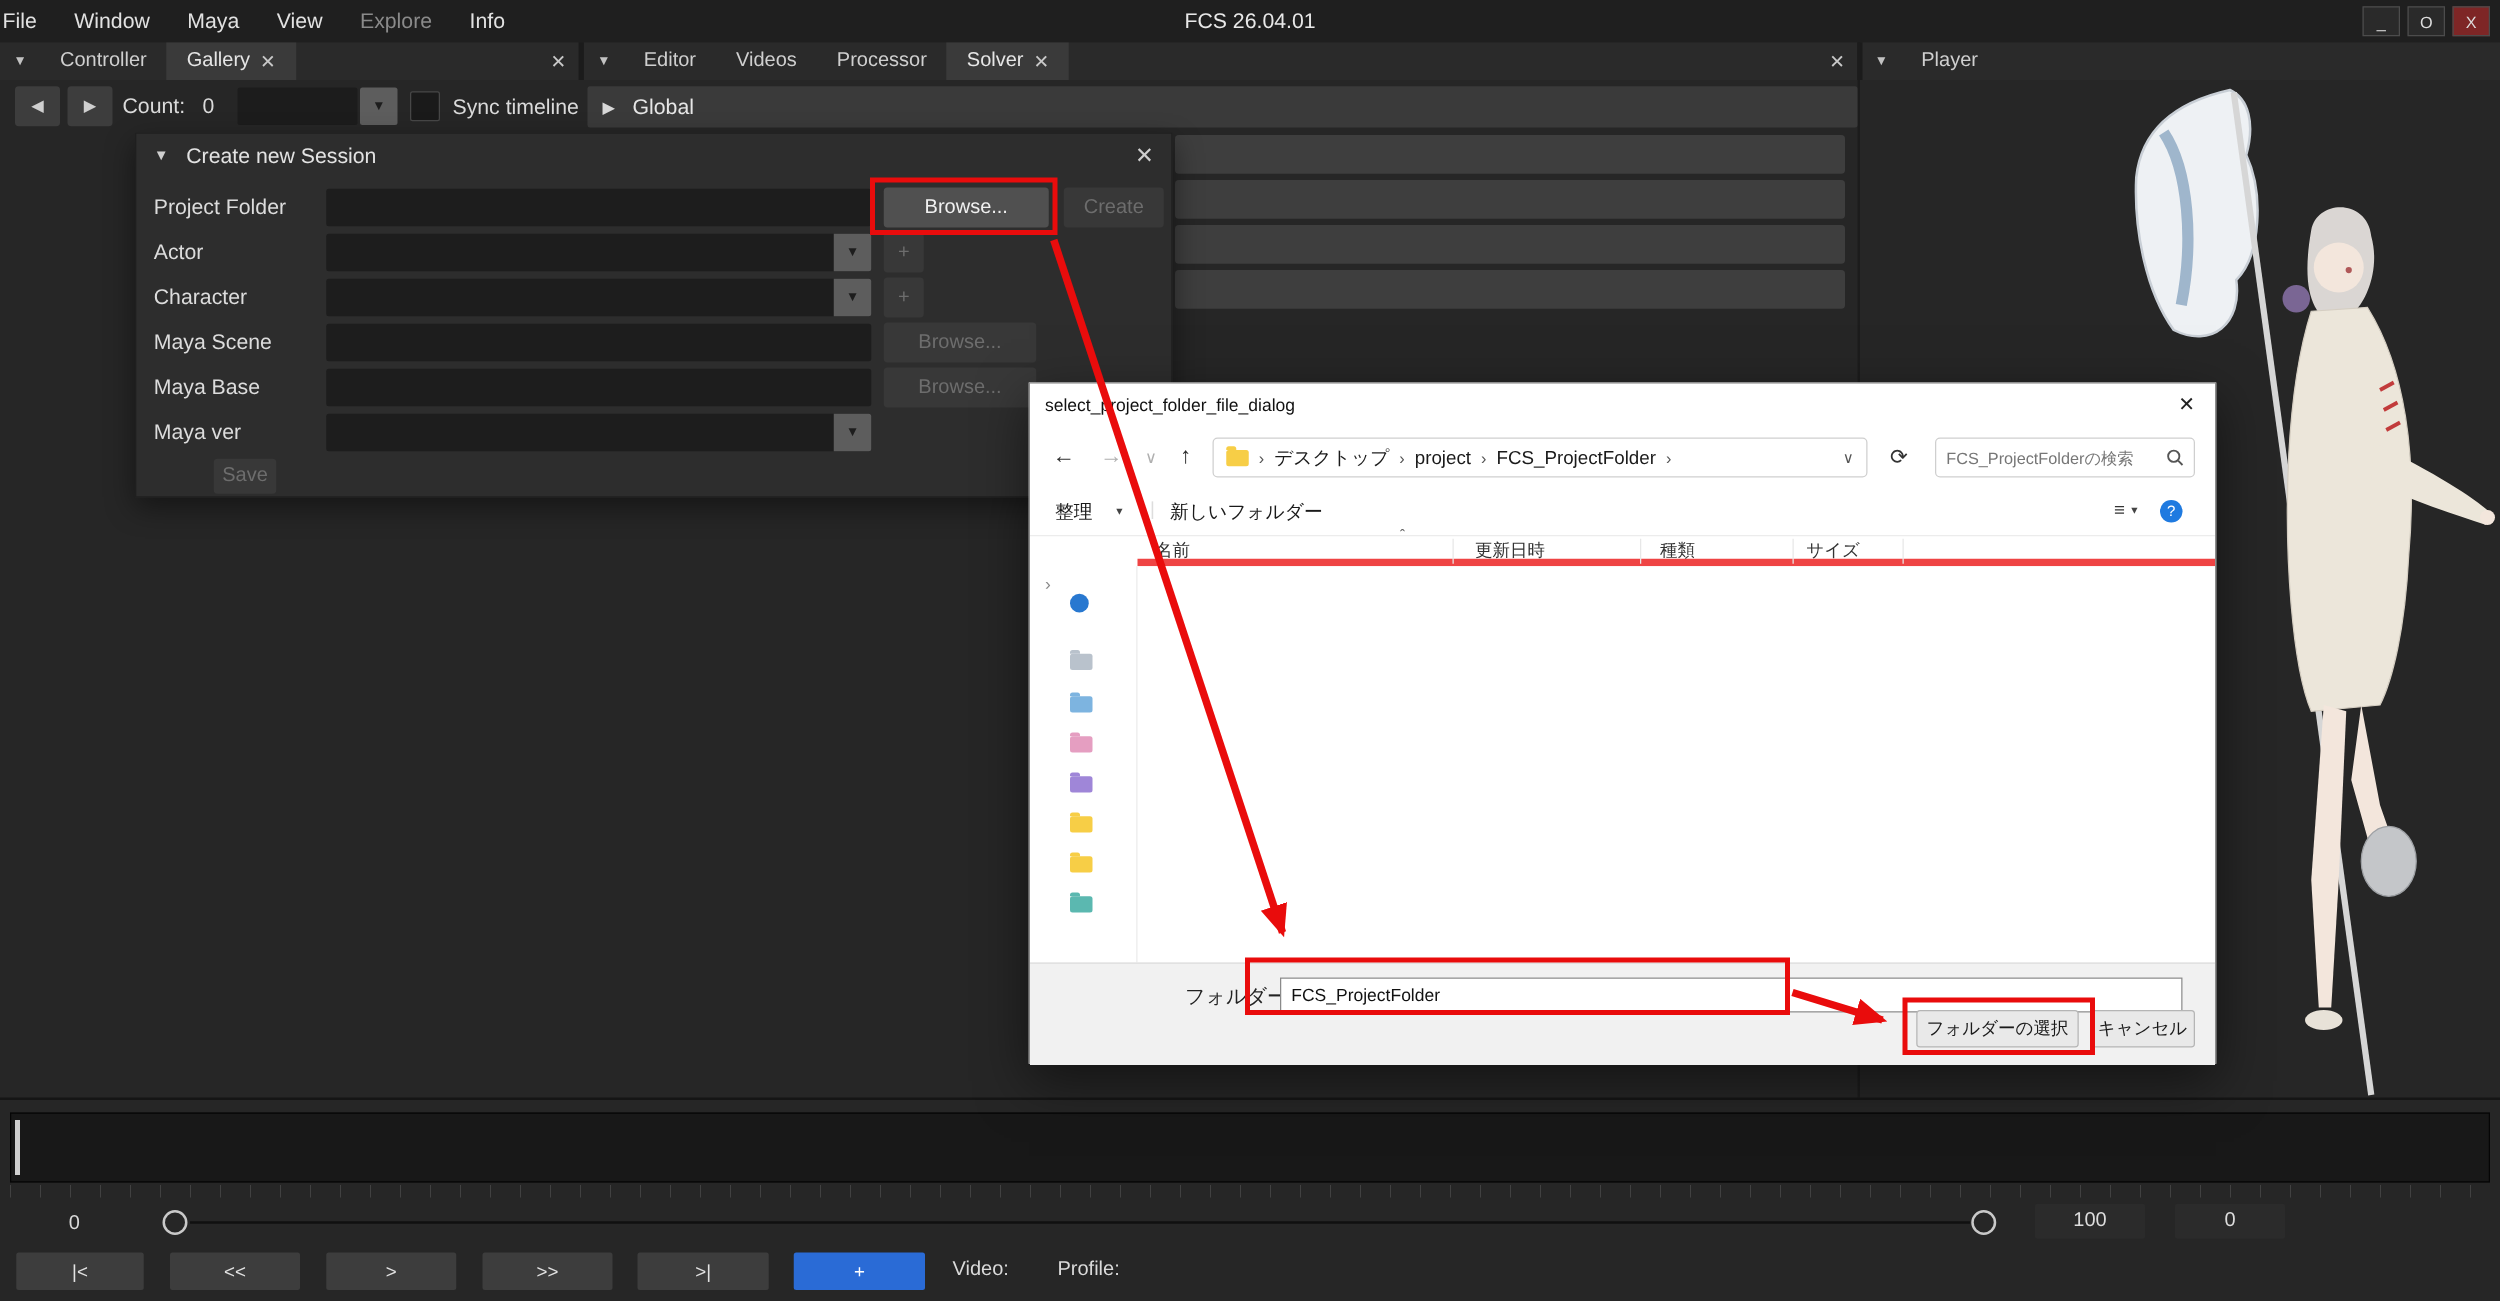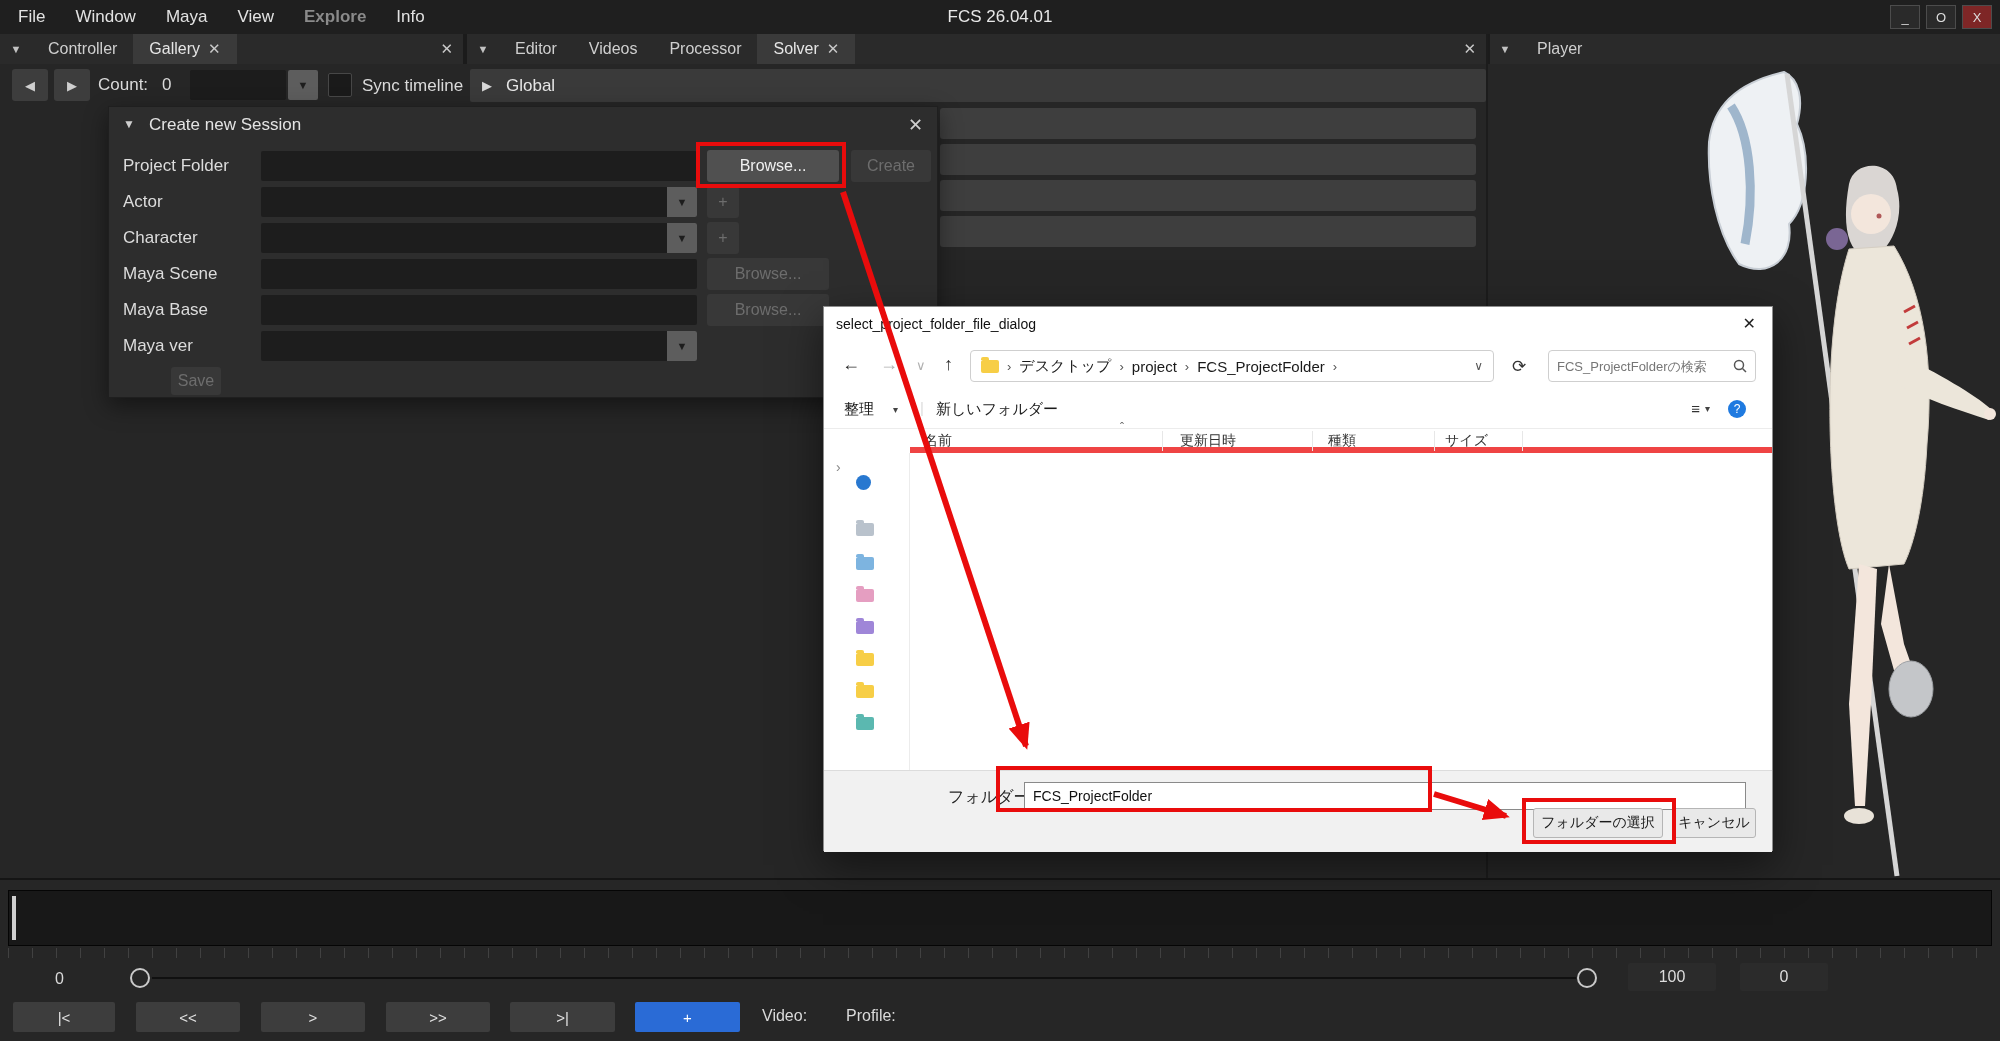--- a/index.html
+++ b/index.html
@@ -1,23 +1,23 @@
 <!DOCTYPE html>
 <html><head>
 <meta charset="utf-8">
 <style>
   *{margin:0;padding:0;box-sizing:border-box;}
   html,body{width:2000px;height:1041px;overflow:hidden;}
   body{position:relative;background:#262626;font-family:"Liberation Sans","DejaVu Sans",sans-serif;color:#ddd;}
 
   
   .menubar{position:absolute;left:0;top:0;width:2000px;height:34px;background:#1f1f1f;display:flex;align-items:center;}
-  .menubar .items{display:flex;gap:30px;padding-left:18px;font-size:17px;color:#e2e2e2;}
+  .menubar .items{display:flex;gap:30px;padding-left:2px;font-size:17px;color:#e2e2e2;}
   .menu-item{cursor:default;}
-  .menu-item.dim{color:#8a8a8a;font-weight:bold;}
+  .menu-item.dim{color:#8a8a8a;}
   .app-title{position:absolute;left:50%;transform:translateX(-50%);font-size:17px;color:#e8e8e8;}
   .winctl{position:absolute;right:8px;top:5px;display:flex;gap:6px;}
   .winbtn{width:30px;height:24px;border:1px solid #4c4c4c;background:#2a2a2a;color:#ddd;font-size:13px;display:flex;align-items:center;justify-content:center;}
   .winbtn.close{background:#7e2626;}
 
   
   .tabbar{position:absolute;left:0;top:34px;width:2000px;height:30px;background:#202020;}
   .tabseg{position:absolute;top:0;height:30px;background:#2a2a2a;display:flex;align-items:stretch;}
   .pane-chev{width:32px;display:flex;align-items:center;justify-content:center;color:#c2c2c2;font-size:11px;}
   .tab{display:flex;align-items:center;gap:8px;padding:0 16px;font-size:16px;color:#cfcfcf;}

